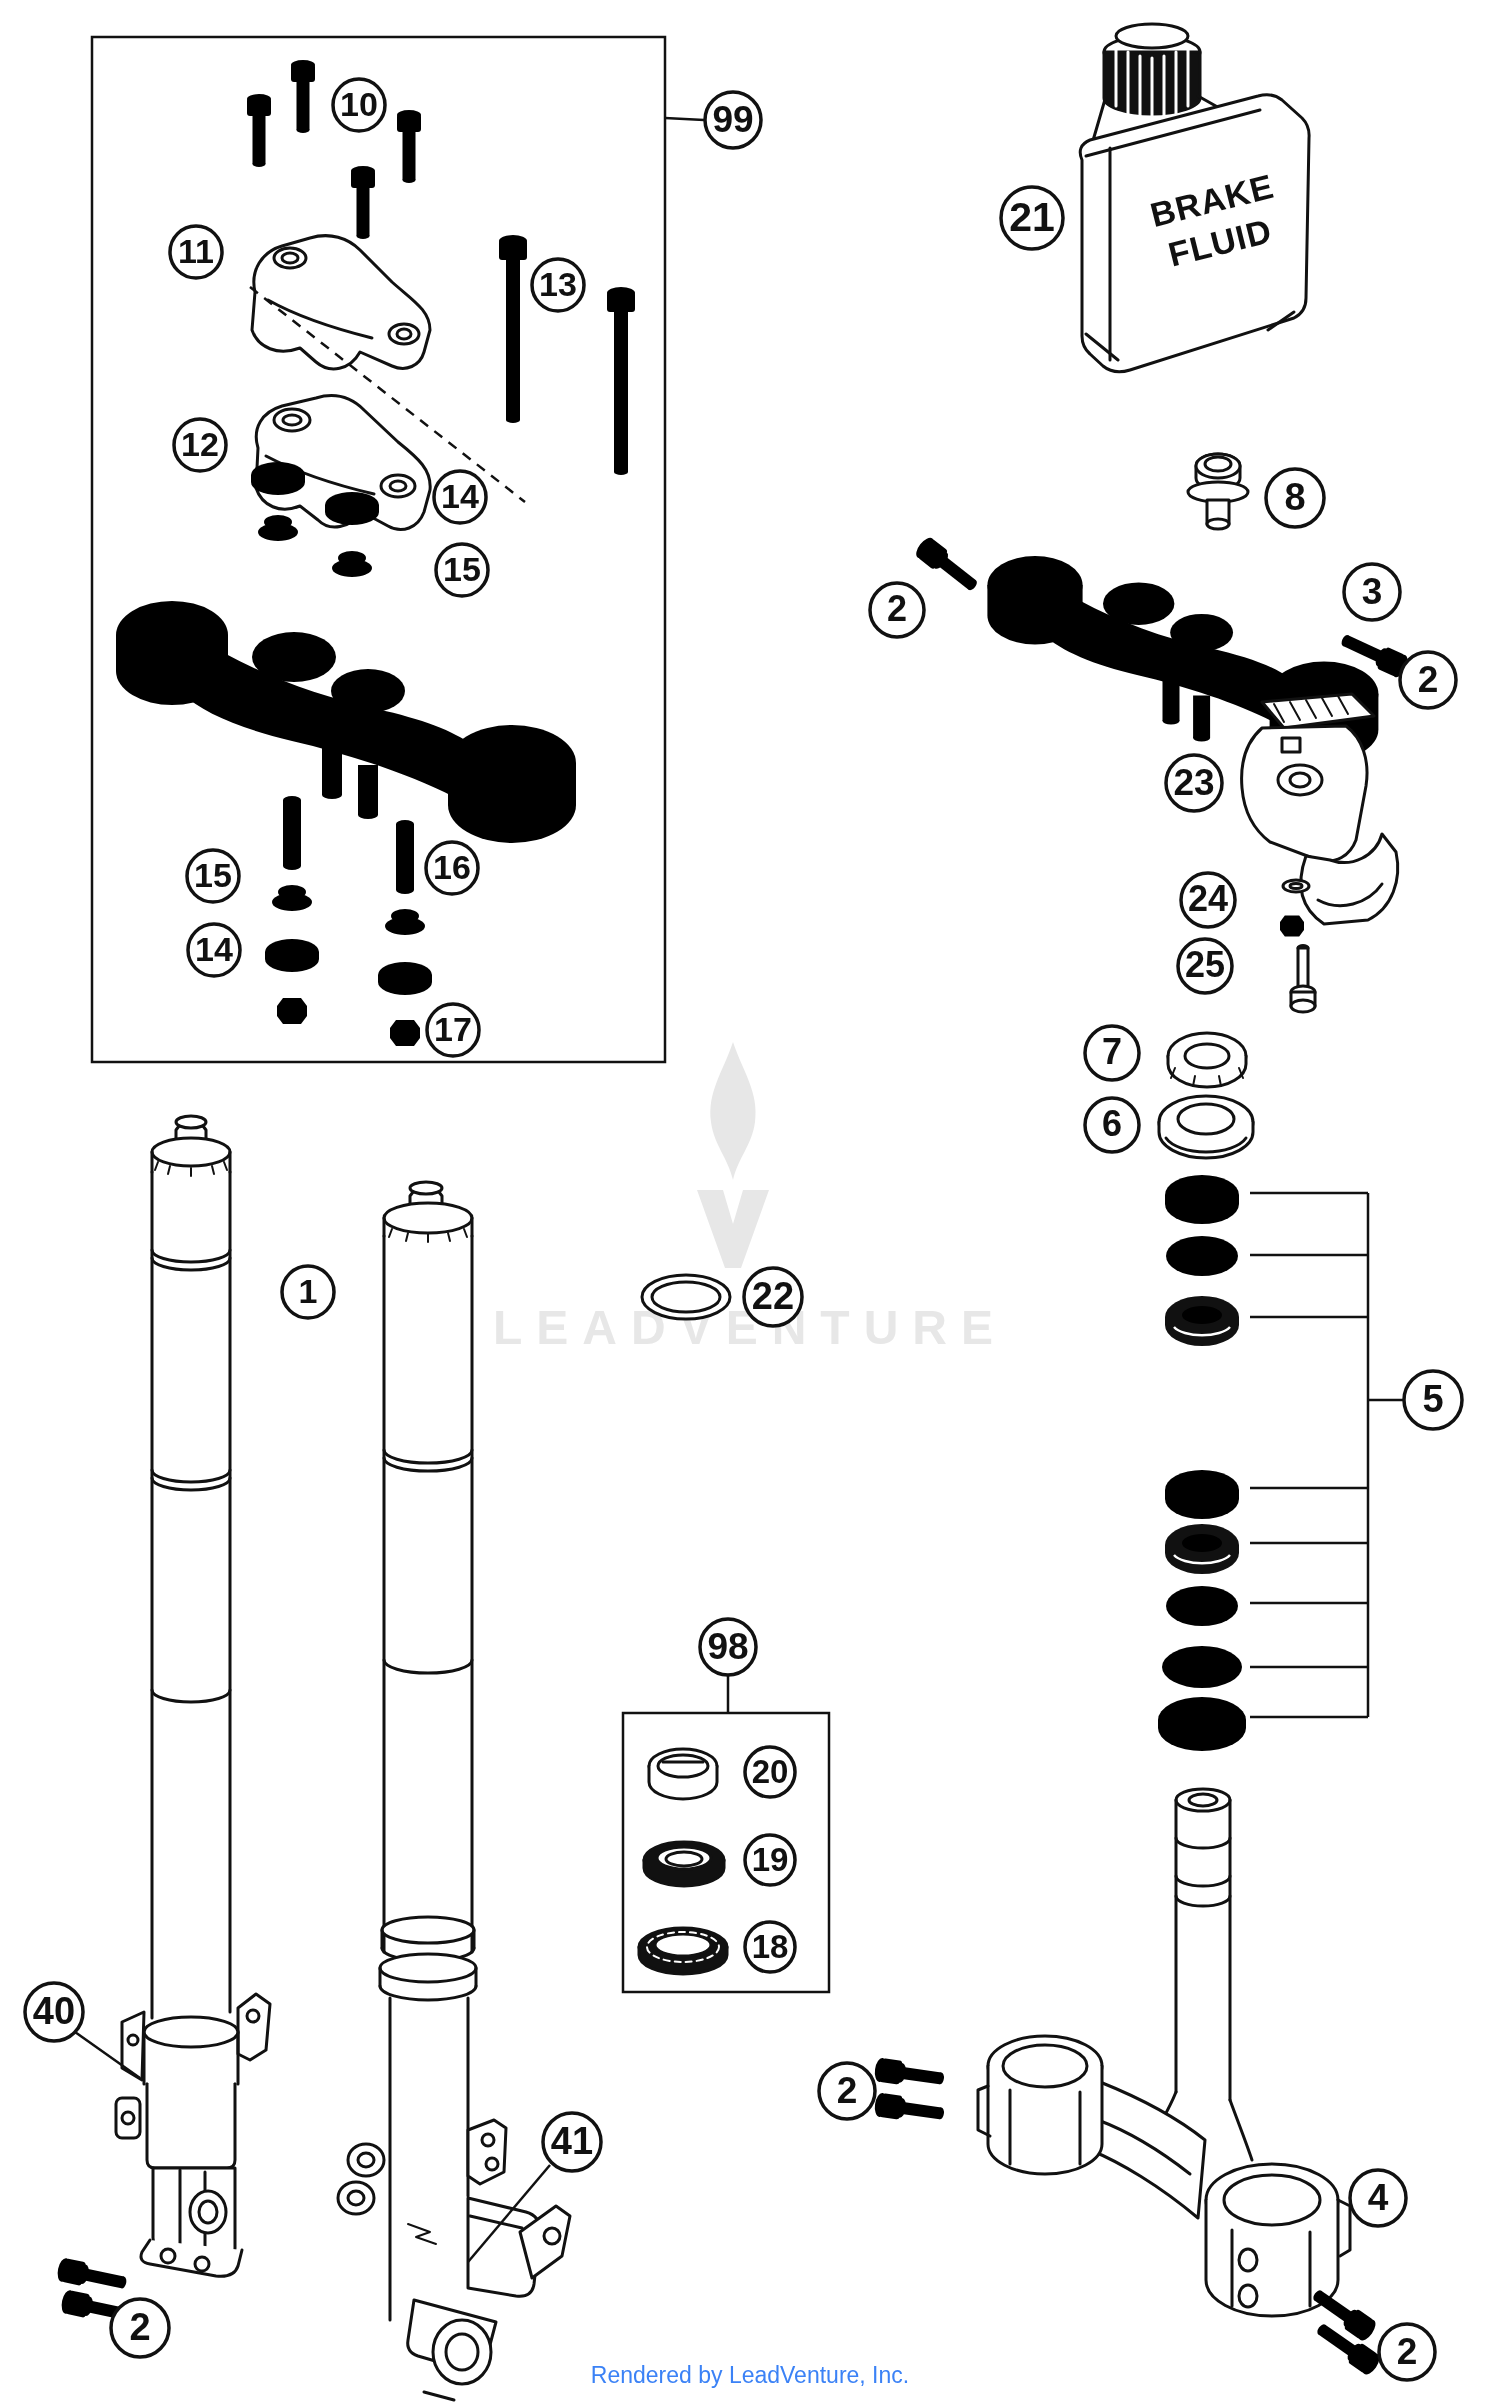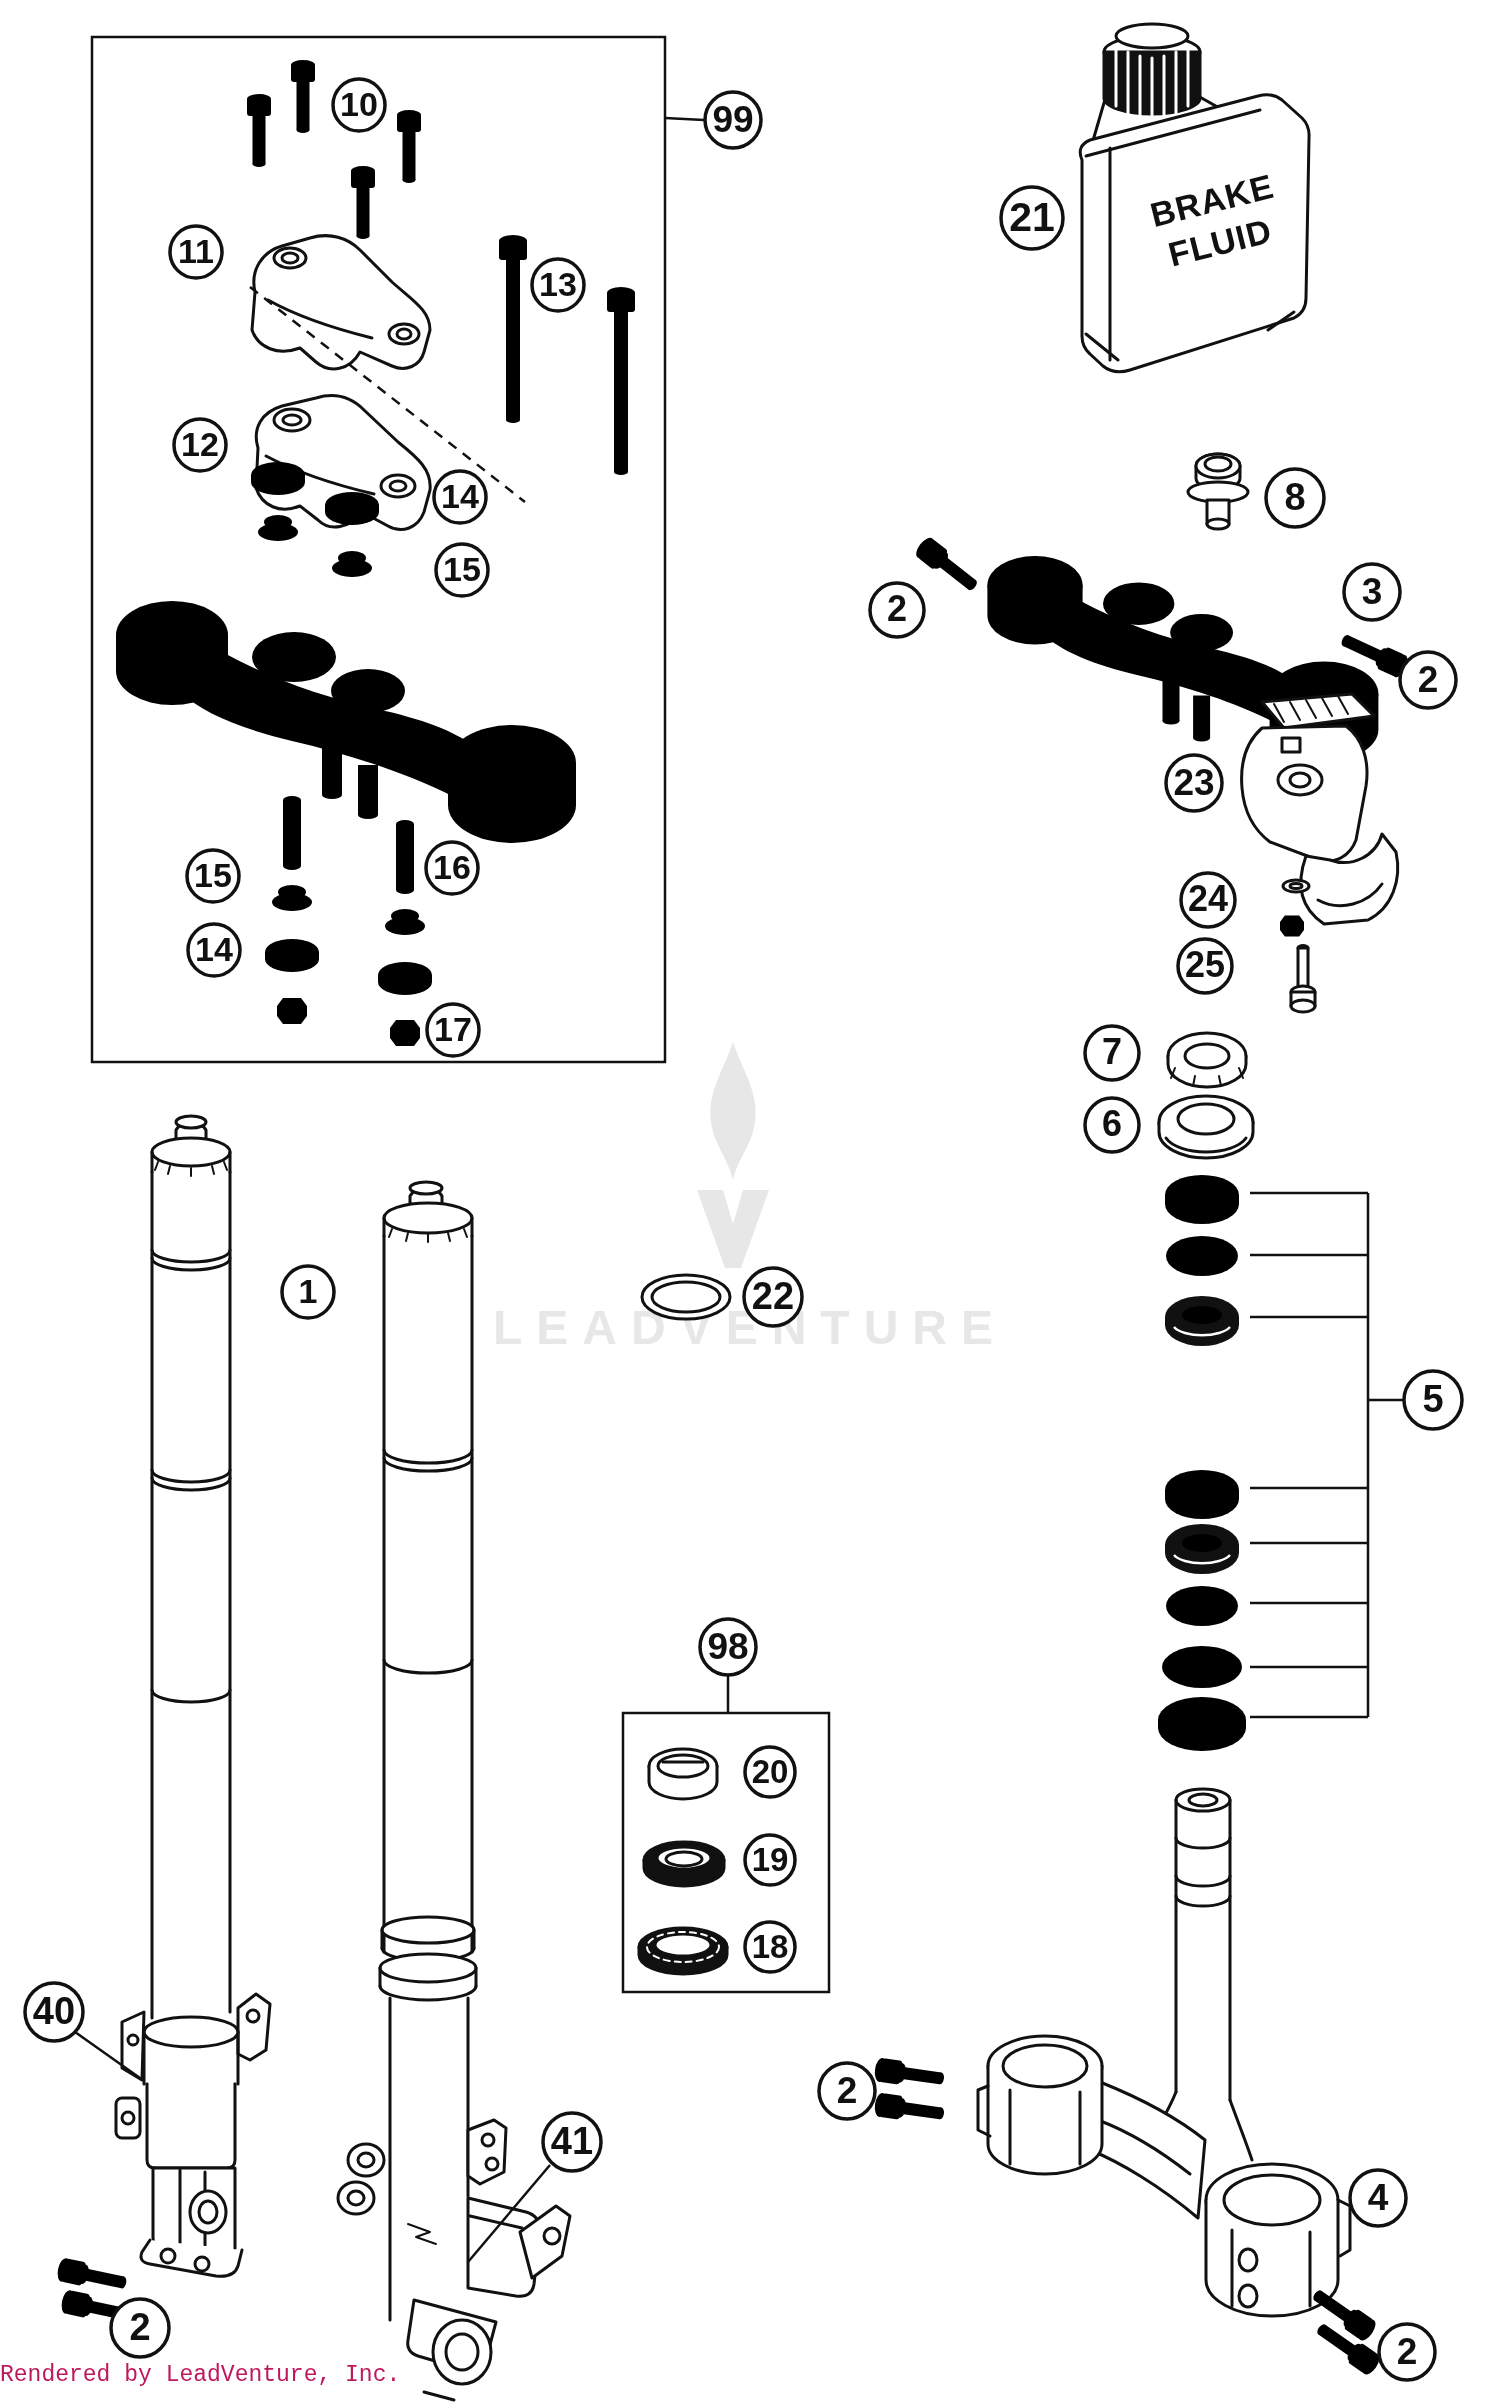--- a/index.html
+++ b/index.html
@@ -1,22 +1,22 @@
 <!DOCTYPE html>
 <html><head>
 <meta charset="utf-8">
 <style>
   html,body{margin:0;padding:0;background:#fff;}
   #page{position:relative;width:1500px;height:2404px;background:#fff;overflow:hidden;
         font-family:"Liberation Sans",sans-serif;}
   #watermark-text{position:absolute;left:0;right:0;top:1300px;text-align:center;
         font-size:48px;font-weight:700;letter-spacing:14px;color:#e7e7e7;z-index:0;
         font-family:"Liberation Sans",sans-serif;user-select:none;}
-  #footer-text{position:absolute;left:0;right:0;top:2362px;text-align:left;
-        font-size:23px;color:#be185d;z-index:2;font-family:Liberation Mono, monospace;}
+  #footer-text{position:absolute;left:0;right:0;top:2362px;text-align:center;
+        font-size:23px;color:#3b82f6;z-index:2;font-family:Liberation Sans, sans-serif;}
   svg#diagram{position:absolute;left:0;top:0;z-index:1;}
   
   .part path,.part rect,.part ellipse,.part circle,.part polygon{
         fill:#fff;stroke:#111;stroke-width:3;stroke-linejoin:round;stroke-linecap:round;}
   .ln{fill:none !important;}
   .blk{fill:#111 !important;}
   .wht{stroke:#fff !important;}
   .thin{stroke-width:2 !important;}
   .callout circle{fill:#fff;stroke:#111;stroke-width:3.5;}
   .callout text{fill:#111;font-weight:bold;font-family:"Liberation Sans",sans-serif;text-anchor:middle;}

